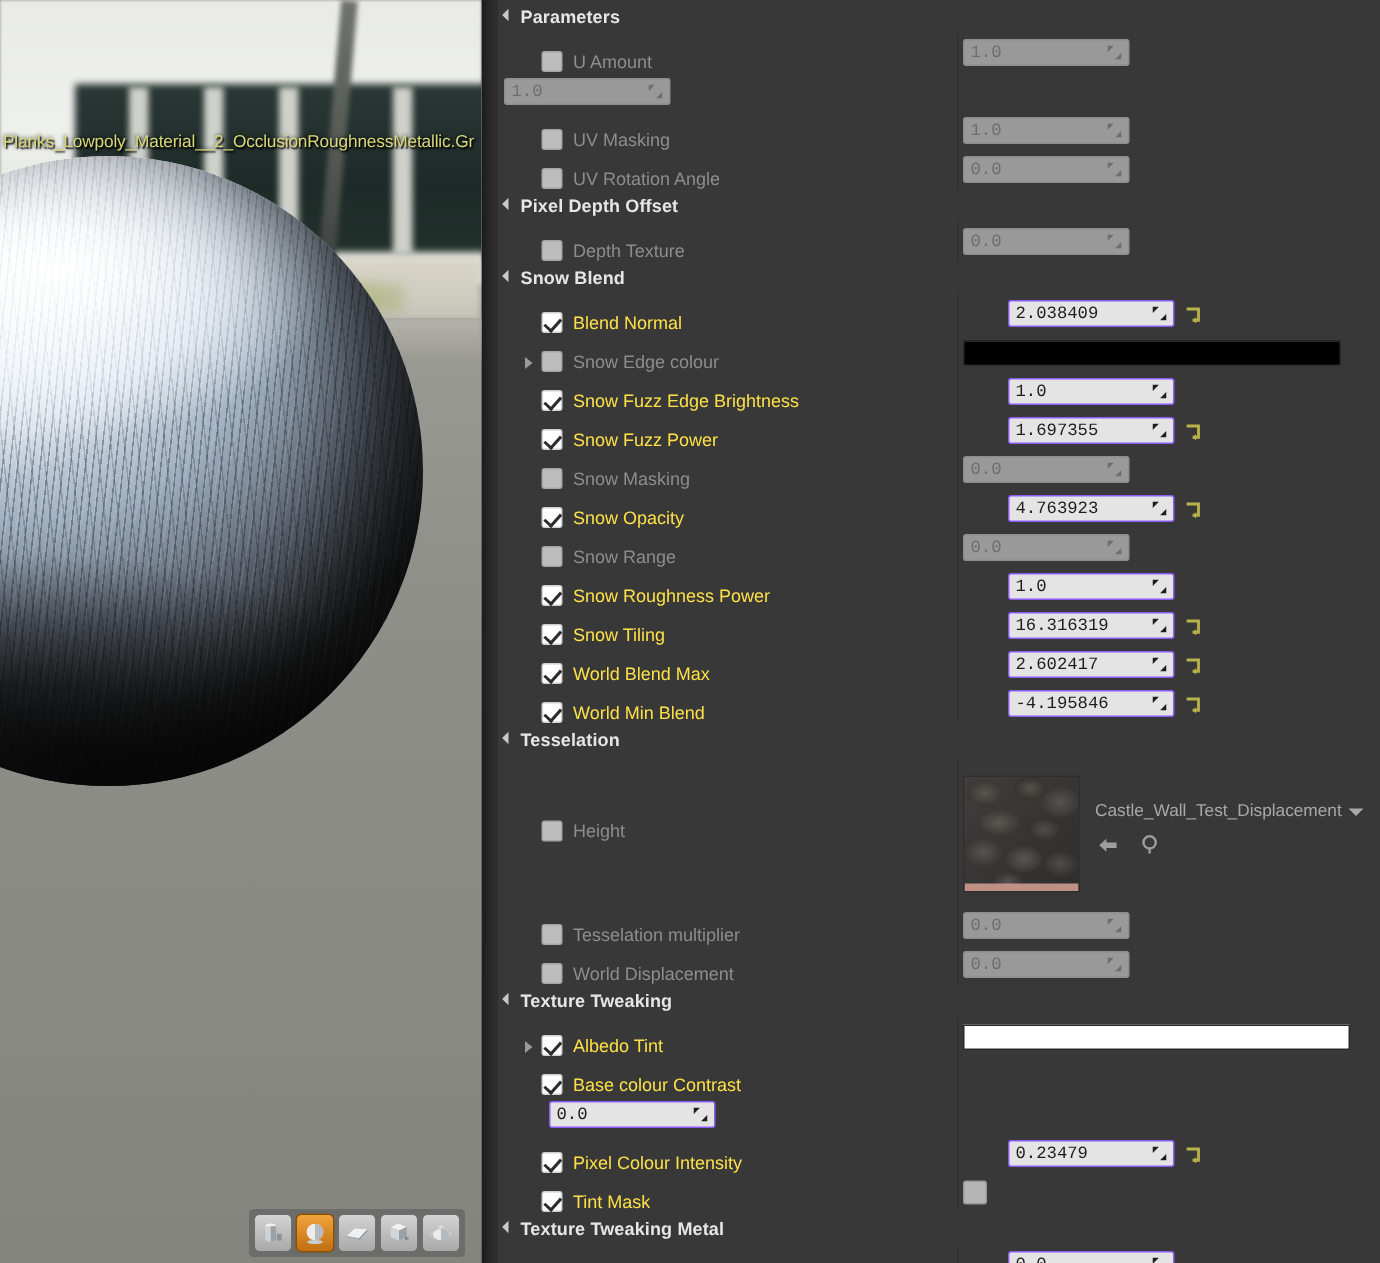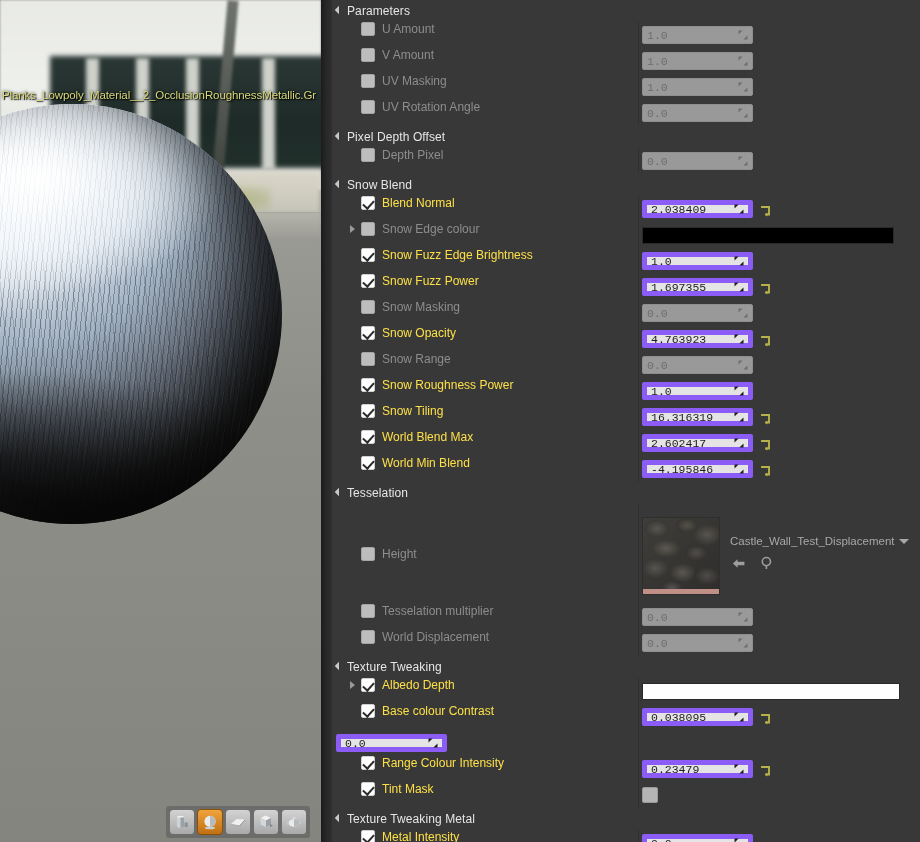--- a/index.html
+++ b/index.html
@@ -136,29 +136,29 @@
     padding-left: 4px; background: #383838;
   }
   .cat-tri {
     width: 0; height: 0; margin-right: 5px;
     border-left: 6px solid #c9c9c9;
     border-bottom: 6px solid transparent;
     transform: translateY(-1px) rotate(-45deg) ;
   }
   .cat-tri-wrap { width: 11px; display:flex; align-items:center; }
   .cat-label {
-    font-size: 12px; color: #e6e6e6; font-weight: 400;
+    font-size: 12px; color: #e6e6e6; font-weight: 700;
     letter-spacing: .1px;
   }
 
   .row {
     position: relative; height: 26px; display: flex; align-items: center;
   }
   .row-left {
-    width: 306px; display: flex; align-items: flex-start;
+    width: 306px; display: flex; align-items: flex-end;
     padding-left: 14px; height: 100%;
   }
   .expander {
     width: 13px; height: 13px; margin-right: 2px; margin-left: 0px;
     display: flex; align-items: center; justify-content: center;
     flex: 0 0 13px;
   }
   .expander.empty { visibility: hidden; }
   .expander-tri {
     width: 0; height: 0;
@@ -186,21 +186,22 @@
     flex: 1 1 auto; display: flex; align-items: center;
     padding-left: 4px; height: 100%;
   }
   .numfield {
     width: 111px; height: 18px; border-radius: 2px;
     display: flex; align-items: center; position: relative;
     padding: 0 4px; font-size: 11.5px; font-family: Liberation Mono, monospace;
   }
   .numfield.en {
     background: #e4e4e4; color: #1d1d1d;
-    border: 5px solid #8b5cf6;
+    border: 1px solid #8b5cf6;
+    margin-left: 30px;
   }
   .numfield.dis {
     background: #999999; color: #6e6e6e;
     border: 1px solid #8e8e8e;
   }
   .spin {
     position: absolute; right: 4px; top: 50%; transform: translateY(-50%);
     width: 10px; height: 10px;
   }
   .reset {
@@ -353,25 +354,20 @@
             <span class="numfield dis">
               <span>1.0</span>
               <svg class="spin" viewBox="0 0 10 10">
                 <path d="M0.5 0.5 L4.6 0.5 L0.5 4.6 Z" fill="#6e6e6e"></path>
                 <path d="M9.5 9.5 L5.4 9.5 L9.5 5.4 Z" fill="#6e6e6e"></path>
               </svg>
             </span>
           </div>
         </div>
         <div class="row">
-          <div class="row-left">
-            <span class="expander empty"></span>
-            <span class="cb off"></span>
-            <span class="prop-label dim">V Amount</span>
-          </div>
           <div class="row-right">
             <span class="numfield dis">
               <span>1.0</span>
               <svg class="spin" viewBox="0 0 10 10">
                 <path d="M0.5 0.5 L4.6 0.5 L0.5 4.6 Z" fill="#6e6e6e"></path>
                 <path d="M9.5 9.5 L5.4 9.5 L9.5 5.4 Z" fill="#6e6e6e"></path>
               </svg>
             </span>
           </div>
         </div>
@@ -410,21 +406,21 @@
         <div class="cat">
           <span class="cat-tri-wrap">
             <span class="cat-tri"></span>
           </span>
           <span class="cat-label">Pixel Depth Offset</span>
         </div>
         <div class="row">
           <div class="row-left">
             <span class="expander empty"></span>
             <span class="cb off"></span>
-            <span class="prop-label dim">Depth Pixel</span>
+            <span class="prop-label dim">Depth Texture</span>
           </div>
           <div class="row-right">
             <span class="numfield dis">
               <span>0.0</span>
               <svg class="spin" viewBox="0 0 10 10">
                 <path d="M0.5 0.5 L4.6 0.5 L0.5 4.6 Z" fill="#6e6e6e"></path>
                 <path d="M9.5 9.5 L5.4 9.5 L9.5 5.4 Z" fill="#6e6e6e"></path>
               </svg>
             </span>
           </div>
@@ -706,62 +702,49 @@
             <span class="cat-tri"></span>
           </span>
           <span class="cat-label">Texture Tweaking</span>
         </div>
         <div class="row">
           <div class="row-left">
             <span class="expander">
               <span class="expander-tri"></span>
             </span>
             <span class="cb on"></span>
-            <span class="prop-label">Albedo Depth</span>
+            <span class="prop-label">Albedo Tint</span>
           </div>
           <div class="row-right">
             <span class="colorbar white" style="width:258px"></span>
           </div>
         </div>
         <div class="row">
           <div class="row-left">
             <span class="expander empty"></span>
             <span class="cb on"></span>
             <span class="prop-label">Base colour Contrast</span>
           </div>
-          <div class="row-right">
-            <span class="numfield en">
-              <span>0.038095</span>
-              <svg class="spin" viewBox="0 0 10 10">
-                <path d="M0.5 0.5 L4.6 0.5 L0.5 4.6 Z" fill="#1d1d1d"></path>
-                <path d="M9.5 9.5 L5.4 9.5 L9.5 5.4 Z" fill="#1d1d1d"></path>
-              </svg>
-            </span>
-            <span class="reset"><svg width="11" height="12" viewBox="0 0 11 12">
-                <path d="M2 2 L9 2 L9 9.5 L6 9.5" stroke="#b8b24a" stroke-width="1.9" fill="none" stroke-linecap="square"></path>
-                <path d="M7.4 7.4 L5.1 9.6 L7.4 11.6 Z" fill="#b8b24a"></path>
-              </svg></span>
-          </div>
         </div>
         <div class="row">
           <div class="row-right">
             <span class="numfield en">
               <span>0.0</span>
               <svg class="spin" viewBox="0 0 10 10">
                 <path d="M0.5 0.5 L4.6 0.5 L0.5 4.6 Z" fill="#1d1d1d"></path>
                 <path d="M9.5 9.5 L5.4 9.5 L9.5 5.4 Z" fill="#1d1d1d"></path>
               </svg>
             </span>
           </div>
         </div>
         <div class="row">
           <div class="row-left">
             <span class="expander empty"></span>
             <span class="cb on"></span>
-            <span class="prop-label">Range Colour Intensity</span>
+            <span class="prop-label">Pixel Colour Intensity</span>
           </div>
           <div class="row-right">
             <span class="numfield en">
               <span>0.23479</span>
               <svg class="spin" viewBox="0 0 10 10">
                 <path d="M0.5 0.5 L4.6 0.5 L0.5 4.6 Z" fill="#1d1d1d"></path>
                 <path d="M9.5 9.5 L5.4 9.5 L9.5 5.4 Z" fill="#1d1d1d"></path>
               </svg>
             </span>
             <span class="reset"><svg width="11" height="12" viewBox="0 0 11 12">

